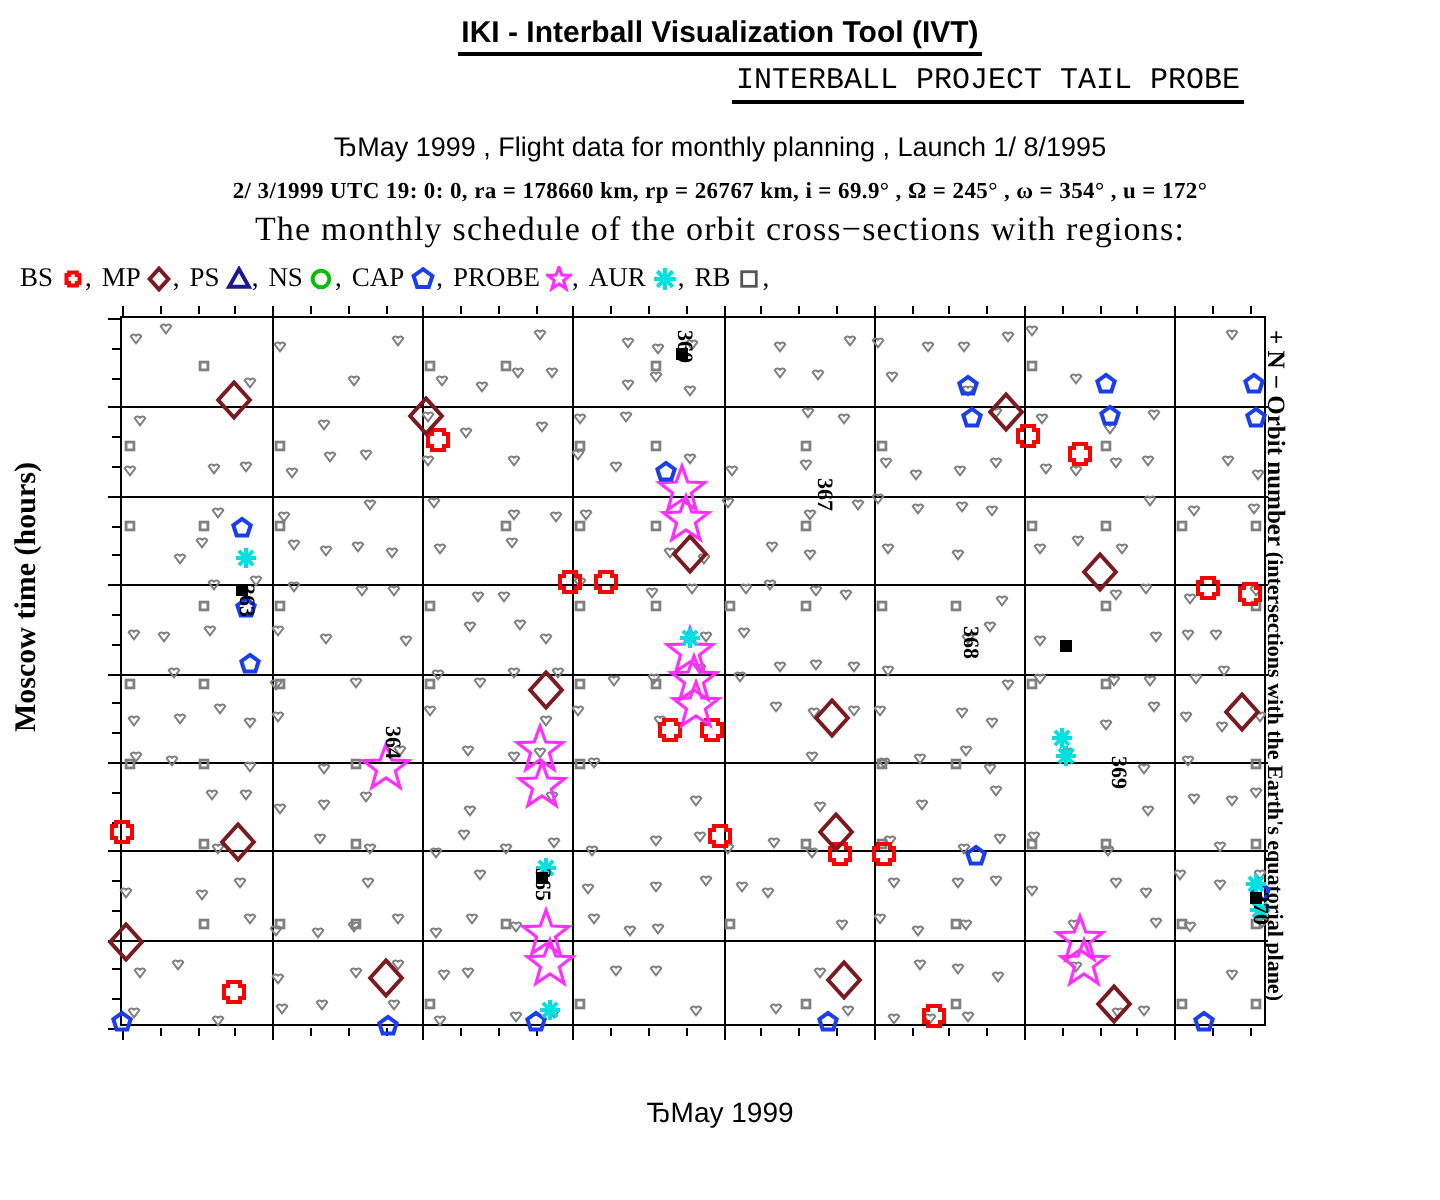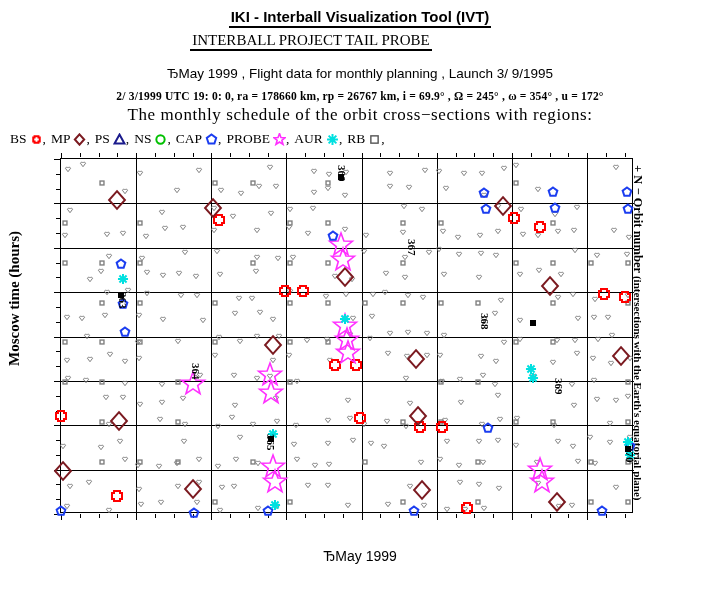--- a/index.html
+++ b/index.html
@@ -5,22 +5,22 @@
   html,body{margin:0;padding:0;background:#ffffff;}
   body{width:720px;height:600px;position:relative;overflow:hidden;
        font-family:"Liberation Sans",sans-serif;color:#000;}
 
   .abs{position:absolute;}
 
   
   #title-1{top:8px;left:0;width:720px;text-align:center;
            font-family:"Liberation Sans",sans-serif;font-size:15px;font-weight:bold;}
   #title-1 span{border-bottom:2px solid #000;padding:0 2px 1px 2px;}
-  #title-2{top:32px;left:0;width:622px;text-align:center;
-           font-family:Liberation Serif, serif;font-size:15px;}
+  #title-2{top:32px;left:0;width:622px;text-align:right;
+           font-family:Liberation Mono, monospace;font-size:15px;}
   #title-2 span{border-bottom:2px solid #000;padding:0 2px 1px 2px;}
 
   #subtitle{top:66px;left:0;width:720px;text-align:center;
             font-family:"Liberation Sans",sans-serif;font-size:13.5px;}
 
   #orbital-line{top:90px;left:0;width:720px;text-align:center;
                 font-family:"Liberation Serif",serif;font-size:11.5px;font-weight:bold;
                 letter-spacing:.2px;}
 
   #schedule-line{top:105px;left:0;width:720px;text-align:center;
@@ -68,21 +68,21 @@
 </style>
 </head>
 <body>
 
 <div class="abs" id="title-1">
   <span>IKI - Interball Visualization Tool (IVT)</span>
 </div>
 <div class="abs" id="title-2">
   <span>INTERBALL PROJECT TAIL PROBE</span>
 </div>
-<div class="abs" id="subtitle">ЂMay    1999 ,  Flight data for monthly planning ,  Launch  3/ 9/1995</div>
+<div class="abs" id="subtitle">ЂMay    1999 ,  Flight data for monthly planning ,  Launch  1/ 8/1995</div>
 <div class="abs" id="orbital-line">2/ 3/1999 UTC 19: 0: 0,  ra =  178660 km,  rp =   26767 km,  i = 69.9° ,  Ω = 245° ,  ω = 354° ,  u = 172°</div>
 <div class="abs" id="schedule-line">The monthly schedule of the orbit cross−sections with regions:</div>
 
 <div class="abs" id="legend">
     <span class="leg">
       <span class="lbl">BS</span>
       <span class="sym"><svg width="13" height="13" viewBox="0 0 13 13">
           <path d="M 4.55 3.25 h 3.9 v 1.3 h 1.3 v 3.9
                h -1.3 v 1.3 h -3.9 v -1.3 h -1.3 v -3.9
                h 1.3 Z" fill="none" stroke="#ff0000" stroke-width="2"></path>

